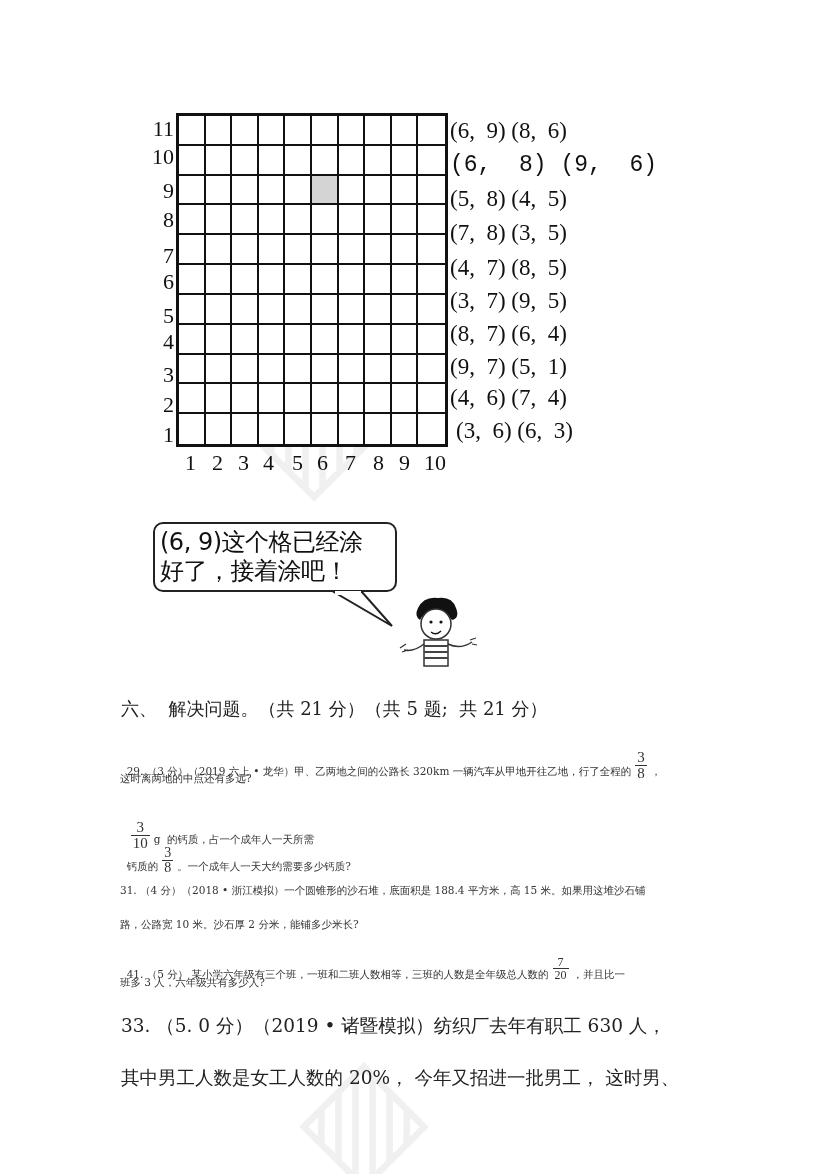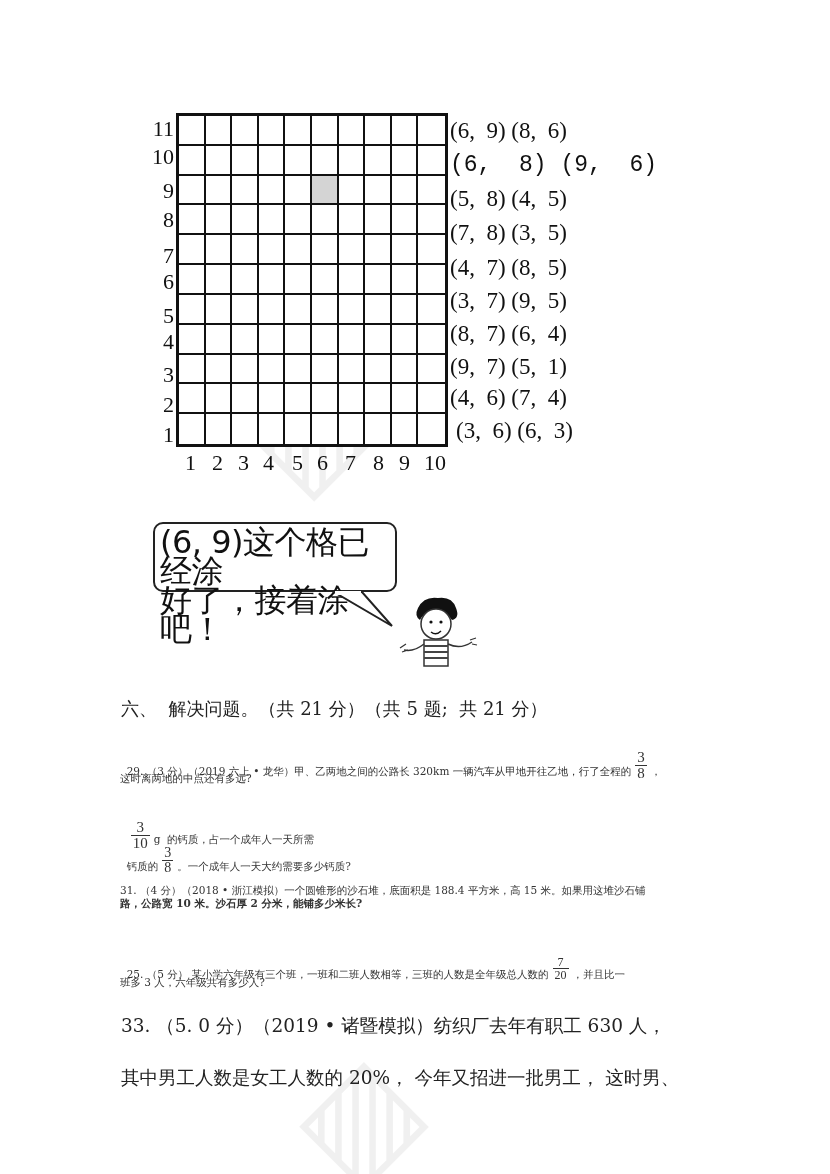--- a/index.html
+++ b/index.html
@@ -15,21 +15,21 @@
   .cell.r1 { border-bottom: none; }
   .cell.filled { background: #d4d4d4; }
 
   .ylabel { position: absolute; left: 140px; width: 34px; text-align: right; font-family: "Liberation Serif", serif; font-size: 22px; line-height: 22px; color: #111; }
   .xlabel { position: absolute; top: 452px; width: 27px; text-align: center; font-family: "Liberation Serif", serif; font-size: 22px; line-height: 22px; color: #111; }
 
   .coord-row { position: absolute; left: 450px; width: 160px; font-family: "Liberation Serif", serif; font-size: 23px; line-height: 26px; white-space: pre; color: #111; }
 
   
   #bubble { left: 153px; top: 522px; width: 244px; height: 70px; border: 2px solid #222; border-radius: 10px; box-sizing: border-box; background: #fff; }
-  #bubble-text { position: absolute; left: 5px; top: 4px; width: 236px; font-family: "DejaVu Sans", sans-serif; font-size: 32px; line-height: 29px; letter-spacing: -0.5px; color: #111; }
+  #bubble-text { position: absolute; left: 5px; top: 4px; width: 236px; font-family: "DejaVu Sans", sans-serif; font-size: 24px; line-height: 29px; letter-spacing: -0.5px; color: #111; }
 
   
   #section-title { left: 121px; top: 696px; font-family: "DejaVu Serif", serif; font-size: 18px; line-height: 26px; color: #222; white-space: pre; }
 
   .q { position: absolute; left: 120px; font-size: 10.5px; color: #333; font-family: "DejaVu Serif", serif; white-space: pre; }
   .frac { display: inline-block; vertical-align: middle; text-align: center; font-family: "Liberation Serif", serif; line-height: 1; margin: 0 4px; }
   .frac .num { display: block; border-bottom: 1px solid #333; padding: 0 2px; }
   .frac .den { display: block; padding: 0 2px; }
 
   #q33 { left: 121px; top: 1000px; font-size: 18.5px; line-height: 52px; color: #222; font-family: "DejaVu Serif", serif; width: 600px; }
@@ -233,23 +233,23 @@
 <div class="q" style="top:772px;">这时离两地的中点还有多远?</div>
 
 <div class="q" style="top:812px;">
   <span class="frac" style="font-size:15px; position:relative; top:-4px;"><span class="num">3</span><span class="den">10</span></span><span>g  的钙质，占一个成年人一天所需</span>
 </div>
 <div class="q" style="top:840px;">
   <span>钙质的</span><span class="frac" style="font-size:14px; position:relative; top:-6px;"><span class="num">3</span><span class="den">8</span></span><span>。一个成年人一天大约需要多少钙质?</span>
 </div>
 
 <div class="q" style="top:884px;">31. （4 分）（2018 • 浙江模拟）一个圆锥形的沙石堆，底面积是 188.4 平方米，高 15 米。如果用这堆沙石铺</div>
-<div class="q" style="top:897px;font-weight:bold;">路，公路宽 10 米。沙石厚 2 分米，能铺多少米长?</div>
+<div class="q" style="top:918px;">路，公路宽 10 米。沙石厚 2 分米，能铺多少米长?</div>
 
 <div class="q" style="top:950px;">
-  <span>25. （5 分） 某小学六年级有三个班，一班和二班人数相等，三班的人数是全年级总人数的</span><span class="frac" style="font-size:12px; position:relative; top:-6px;"><span class="num">7</span><span class="den">20</span></span><span>，并且比一</span>
+  <span>41. （5 分） 某小学六年级有三个班，一班和二班人数相等，三班的人数是全年级总人数的</span><span class="frac" style="font-size:12px; position:relative; top:-6px;"><span class="num">7</span><span class="den">20</span></span><span>，并且比一</span>
 </div>
 <div class="q" style="top:976px;">班多 3 人，六年级共有多少人?</div>
 
 <div id="q33" class="abs">
   <div>33. （5. 0 分）（2019 • 诸暨模拟）纺织厂去年有职工 630 人，</div>
   <div>其中男工人数是女工人数的 20%， 今年又招进一批男工， 这时男、</div>
 </div>
 
 </body></html>

